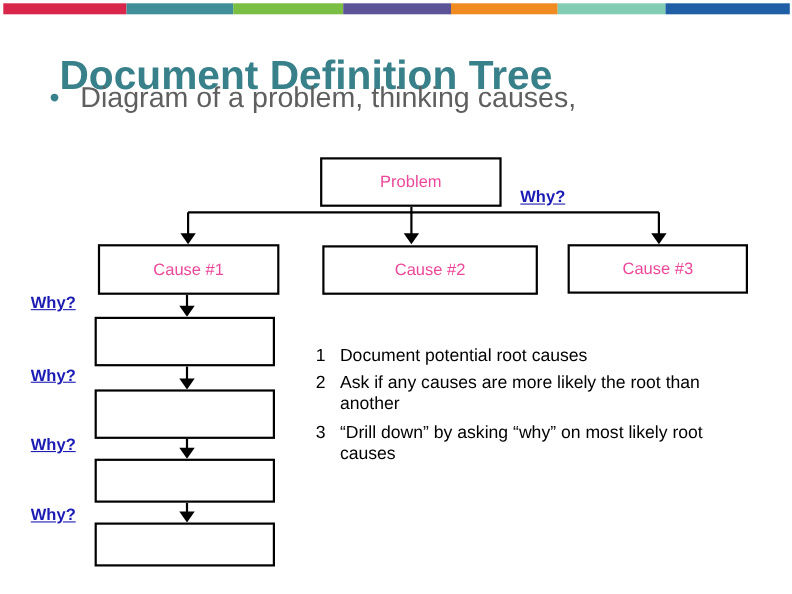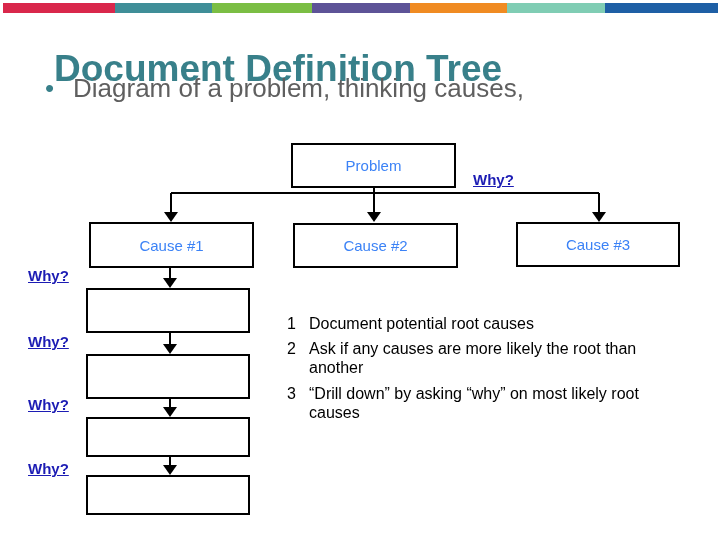--- a/index.html
+++ b/index.html
@@ -37,25 +37,25 @@
     font-size:26px;line-height:31px;color:#5F5F5F;
   }
 
   
   .dbox{
     position:absolute;
     background:#ffffff;
     border:2px solid #000000;
     box-sizing:border-box;
     display:flex;align-items:center;justify-content:center;
-    font-size:15px;color:#3b82f6;
+    font-size:15px;color:#ec4899;
   }
   .problem-box{left:291px;top:143px;width:165px;height:45px;}
   .cause1{left:89px;top:222px;width:165px;height:46px;}
-  .cause2{left:293px;top:223px;width:165px;height:45px;align-items:center;}
+  .cause2{left:293px;top:223px;width:196px;height:45px;align-items:center;}
   .cause3{left:516px;top:222px;width:164px;height:45px;}
   .empty1{left:86px;top:288px;width:164px;height:45px;}
   .empty2{left:86px;top:354px;width:164px;height:45px;}
   .empty3{left:86px;top:417px;width:164px;height:40px;}
   .empty4{left:86px;top:475px;width:164px;height:40px;}
 
   
   .why{
     position:absolute;
     font-size:15px;font-weight:bold;line-height:20px;

